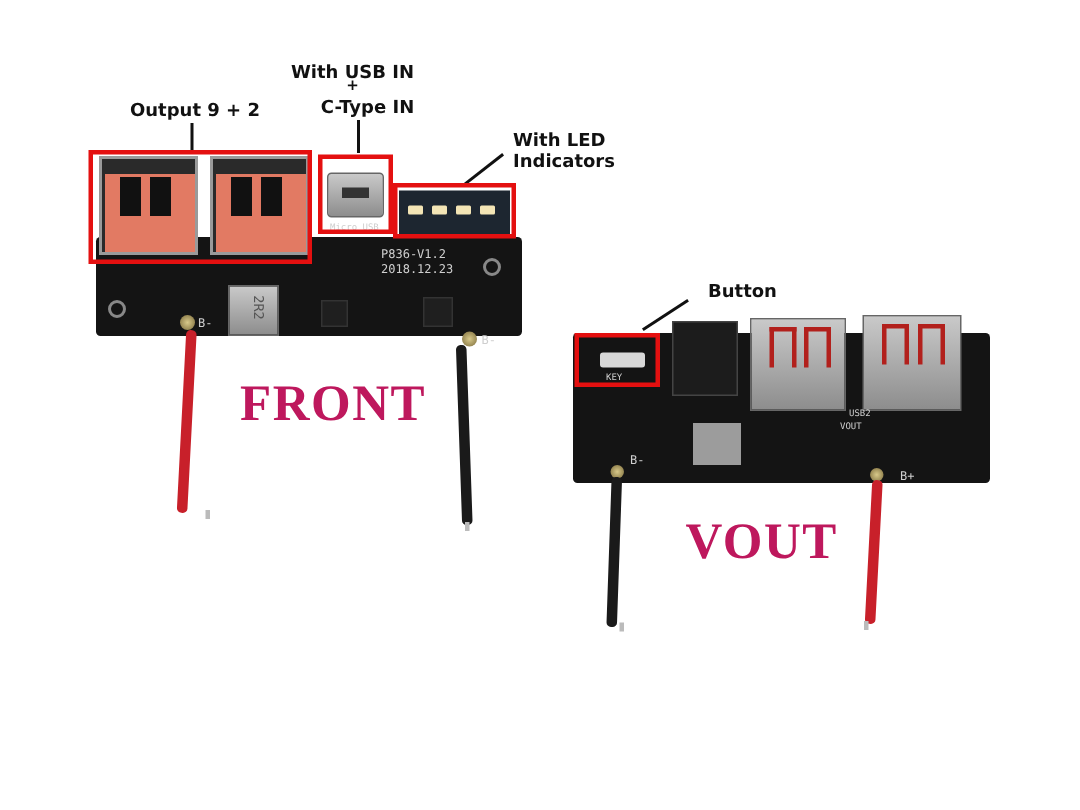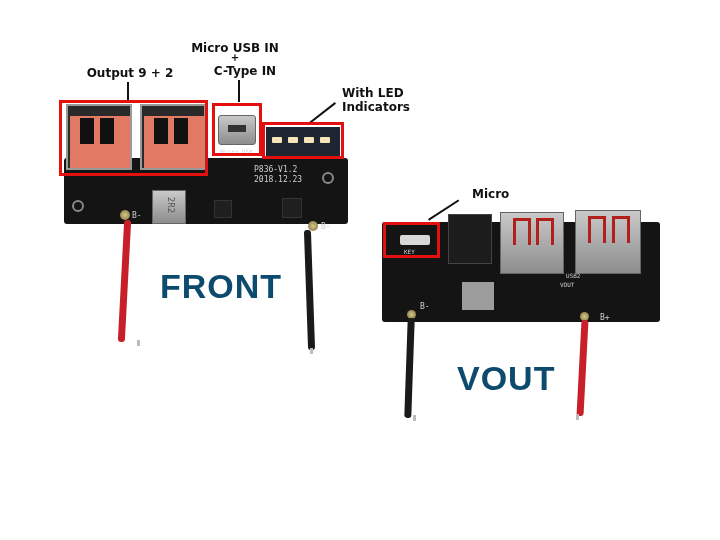--- a/index.html
+++ b/index.html
@@ -1,19 +1,19 @@
 <!DOCTYPE html>
 <html><head>
 <meta charset="utf-8">
 <style>
   html, body { margin:0; padding:0; }
   body { width:720px; height:540px; background:#ffffff; position:relative; overflow:hidden; font-family:"DejaVu Sans", sans-serif; }
   .abs { position:absolute; }
   .label { font-weight:bold; color:#111; font-size:12px; line-height:14px; text-align:center; }
-  .big { font-weight:900; color:#0c4a6e; font-family:Liberation Sans, sans-serif; letter-spacing:1px;margin-top:16px; }
+  .big { font-weight:900; color:#be185d; font-family:Liberation Serif, serif; letter-spacing:1px; }
   .redbox { position:absolute; border:3px solid #e41010; box-sizing:border-box; }
   .pcb { position:absolute; background:#141414; border-radius:3px; }
   .usbA { position:absolute; background:#2a2a2a; border:2px solid #9a9a9a; box-sizing:border-box; }
   .salmon { position:absolute; background:#e27a63; }
   .metal { position:absolute; background:linear-gradient(#c9c9c9,#8d8d8d); border:1px solid #666; box-sizing:border-box; }
   .wire { position:absolute; border-radius:3px; }
   .pin { position:absolute; width:3px; background:#bbb; }
   .silk { position:absolute; color:#cfcfcf; font-size:8px; font-family:"DejaVu Sans Mono", monospace; white-space:nowrap; }
   .chip { position:absolute; background:#1f1f1f; border:1px solid #333; }
   .led { position:absolute; width:10px; height:6px; background:#f3e5b5; border-radius:1px; }
@@ -21,21 +21,21 @@
   .line { position:absolute; background:#111; transform-origin:0 0; }
 </style>
 </head>
 <body>
 
 <div>
 
   <div class="abs label" style="left:80px;top:66px;width:100px;">Output 9 + 2</div>
   <div class="line" style="left:127px;top:82px;width:2px;height:18px;"></div>
 
-  <div class="abs label" style="left:190px;top:41px;width:90px;">Micro USB IN</div>
+  <div class="abs label" style="left:190px;top:41px;width:90px;">With USB IN</div>
   <div class="abs label" style="left:190px;top:53px;width:90px;font-size:10px;line-height:10px;">+</div>
   <div class="abs label" style="left:200px;top:64px;width:90px;">C-Type IN</div>
   <div class="line" style="left:238px;top:80px;width:2px;height:22px;"></div>
 
   <div class="abs label" style="left:342px;top:86px;text-align:left;">With LED</div>
   <div class="abs label" style="left:342px;top:100px;text-align:left;">Indicators</div>
   <div class="line" style="left:308px;top:123px;width:34px;height:2px;transform:rotate(-38deg);"></div>
 
   <div class="pcb" style="left:64px;top:158px;width:284px;height:66px;"></div>
 
@@ -80,21 +80,21 @@
 
   <div class="wire" style="left:121px;top:220px;width:7px;height:122px;background:#c8202a;transform:rotate(3deg);"></div>
   <div class="pin" style="left:137px;top:340px;height:6px;"></div>
   <div class="wire" style="left:306px;top:230px;width:7px;height:120px;background:#1a1a1a;transform:rotate(-2deg);"></div>
   <div class="pin" style="left:310px;top:348px;height:6px;"></div>
 
   <div class="abs big" style="left:160px;top:252px;font-size:34px;line-height:36px;">FRONT</div>
 </div>
 
 <div>
-  <div class="abs label" style="left:472px;top:187px;">Micro</div>
+  <div class="abs label" style="left:472px;top:187px;">Button</div>
   <div class="line" style="left:428px;top:219px;width:36px;height:2px;transform:rotate(-33deg);"></div>
 
   <div class="pcb" style="left:382px;top:222px;width:278px;height:100px;"></div>
 
   <div class="abs" style="left:400px;top:235px;width:30px;height:10px;background:#d8d8d8;border-radius:2px;"></div>
   <div class="silk" style="left:404px;top:248px;font-size:6px;">KEY</div>
   <div class="redbox" style="left:383px;top:222px;width:57px;height:36px;"></div>
 
   <div class="abs" style="left:448px;top:214px;width:42px;height:48px;background:#1c1c1c;border:1px solid #444;"></div>
 

